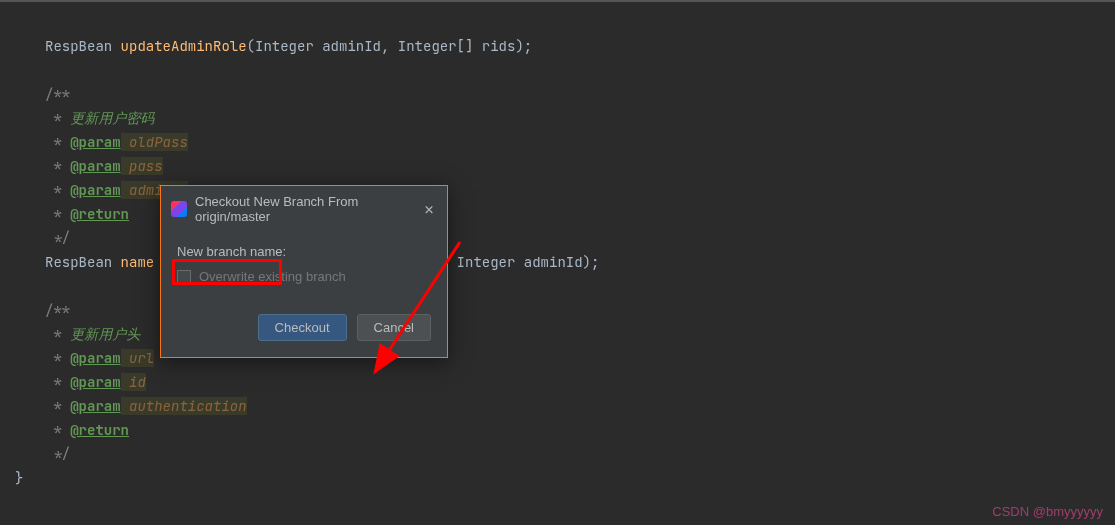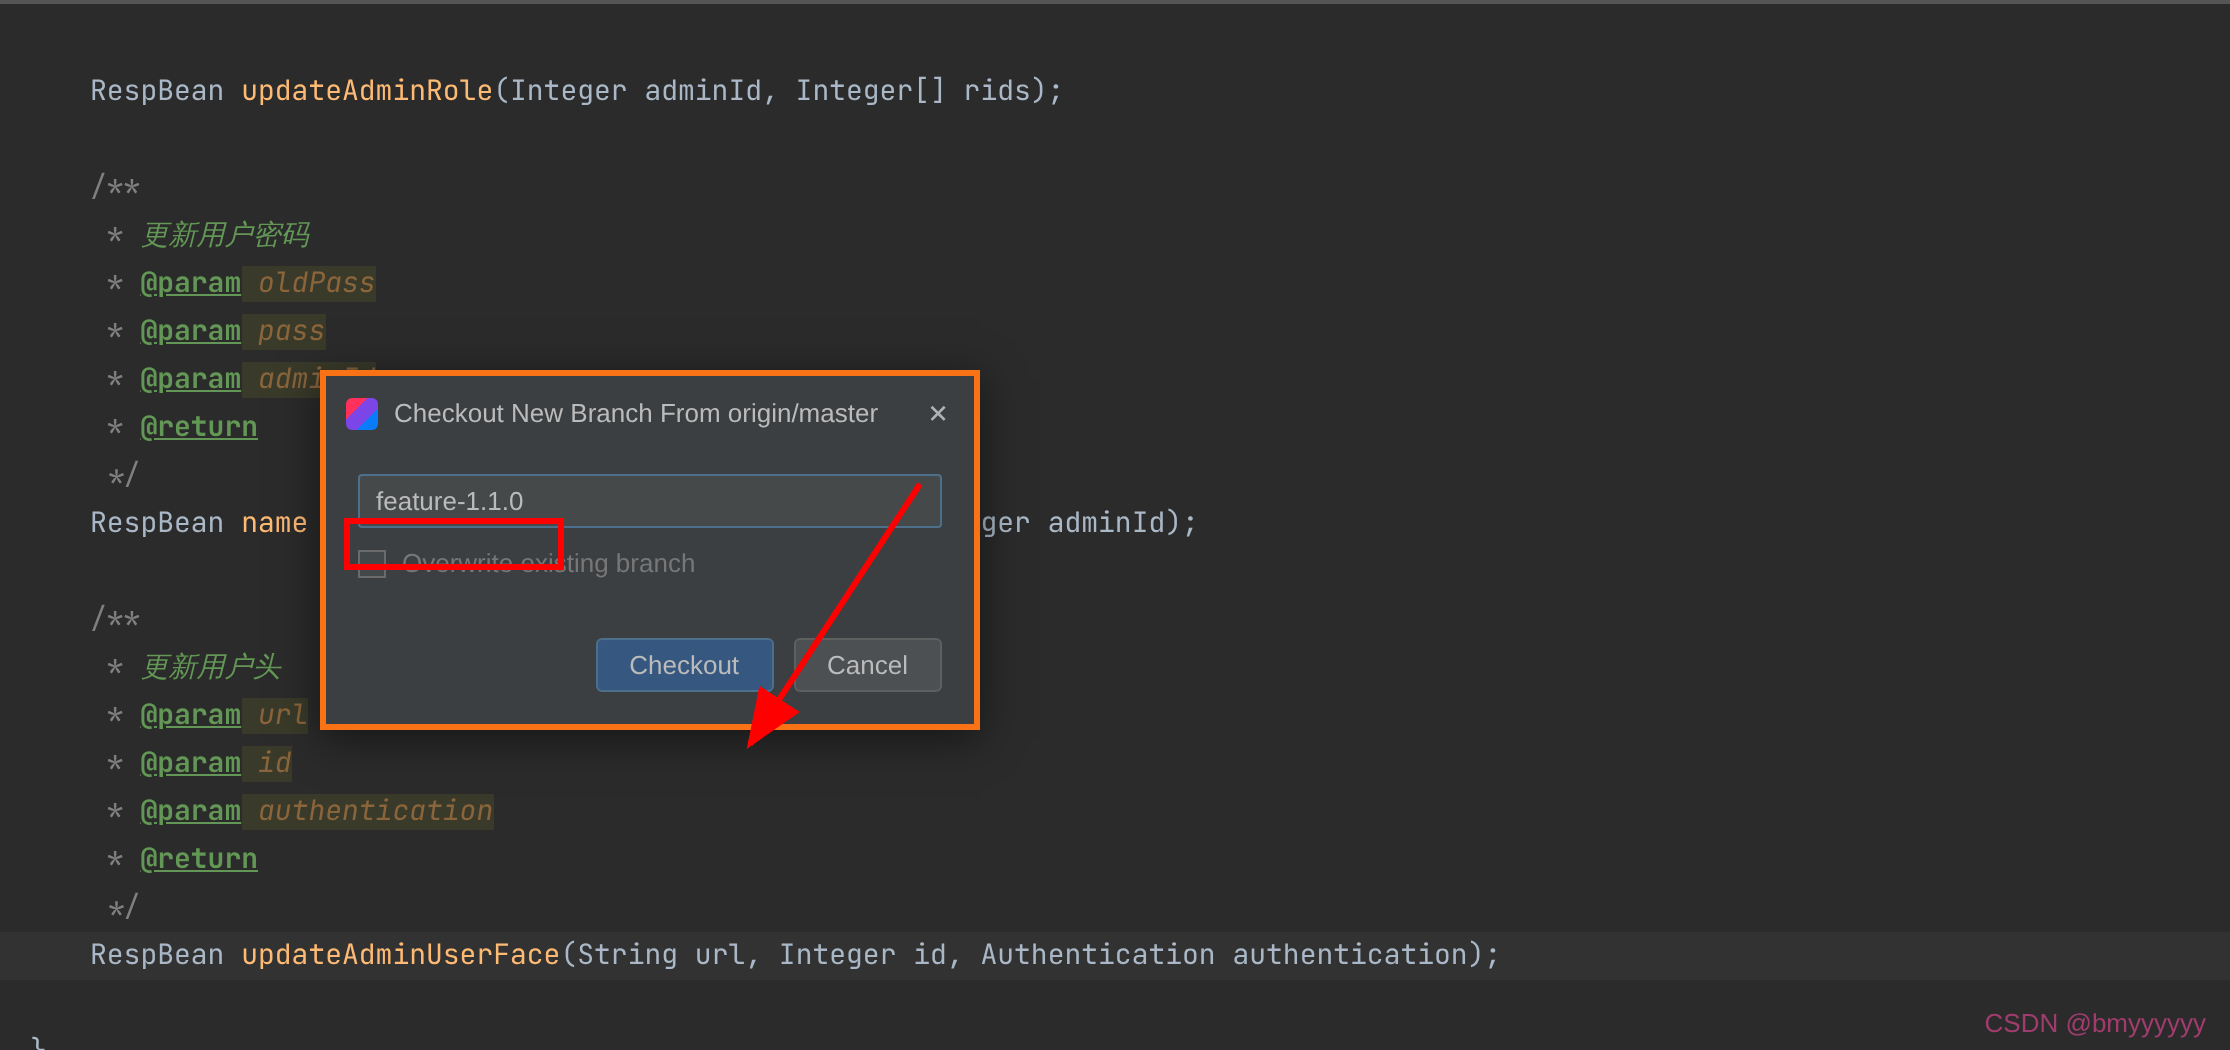--- a/index.html
+++ b/index.html
@@ -34,23 +34,23 @@
       display: block;
       margin-left: -45px;
       padding-left: 45px;
     }
     
     
     .dialog {
       position: absolute;
       left: 160px;
       top: 183px;
-      width: 330px;
+      width: 288px;
       background: #3c3f41;
-      border: 3px solid #f97316;
+      border: 1px solid #f97316;
       box-shadow: 0 4px 20px rgba(0,0,0,0.5);
     }
     .dialog-title-bar {
       display: flex;
       align-items: center;
       padding: 8px 10px;
       background: #3c3f41;
     }
     .dialog-icon {
       width: 16px;
@@ -172,32 +172,31 @@
 <span class="comment-block"> */</span>
 <span><span class="kw-class">RespBean </span><span class="method-name">name</span>                                   <span> Integer adminId);</span></span>
 
 <span class="comment-block">/**</span>
 <span class="comment-block"><span> * </span><span class="comment-green">更新用户头</span></span>
 <span class="comment-block"><span> * </span><span class="doc-tag">@param</span><span class="doc-param"> url</span></span>
 <span class="comment-block"><span> * </span><span class="doc-tag">@param</span><span class="doc-param"> id</span></span>
 <span class="comment-block"><span> * </span><span class="doc-tag">@param</span><span class="doc-param"> authentication</span></span>
 <span class="comment-block"><span> * </span><span class="doc-tag">@return</span></span>
 <span class="comment-block"> */</span>
-<span class="highlighted-row"><span class="kw-class">RespBean </span><span class="method-name">updateAdminUserFace</span><span>(String url, Integer id, Authentication authentication);</span></span>
 <span style="margin-left:-30px">}</span>
 </div>
 
 <div class="dialog">
   <div class="dialog-title-bar">
     <div class="dialog-icon"></div>
     <div class="dialog-title">Checkout New Branch From origin/master</div>
     <div class="dialog-close">✕</div>
   </div>
   <div class="dialog-body">
-    <input type="text" class="dialog-input" value="feature-1.1.0" style="">
+    <div class="dialog-label">New branch name:</div>
     <div class="checkbox-row">
       <div class="checkbox-box"></div>
       <span>Overwrite existing branch</span>
     </div>
     <div class="dialog-buttons">
       <button class="btn btn-primary">Checkout</button>
       <button class="btn">Cancel</button>
     </div>
   </div>
 </div>

